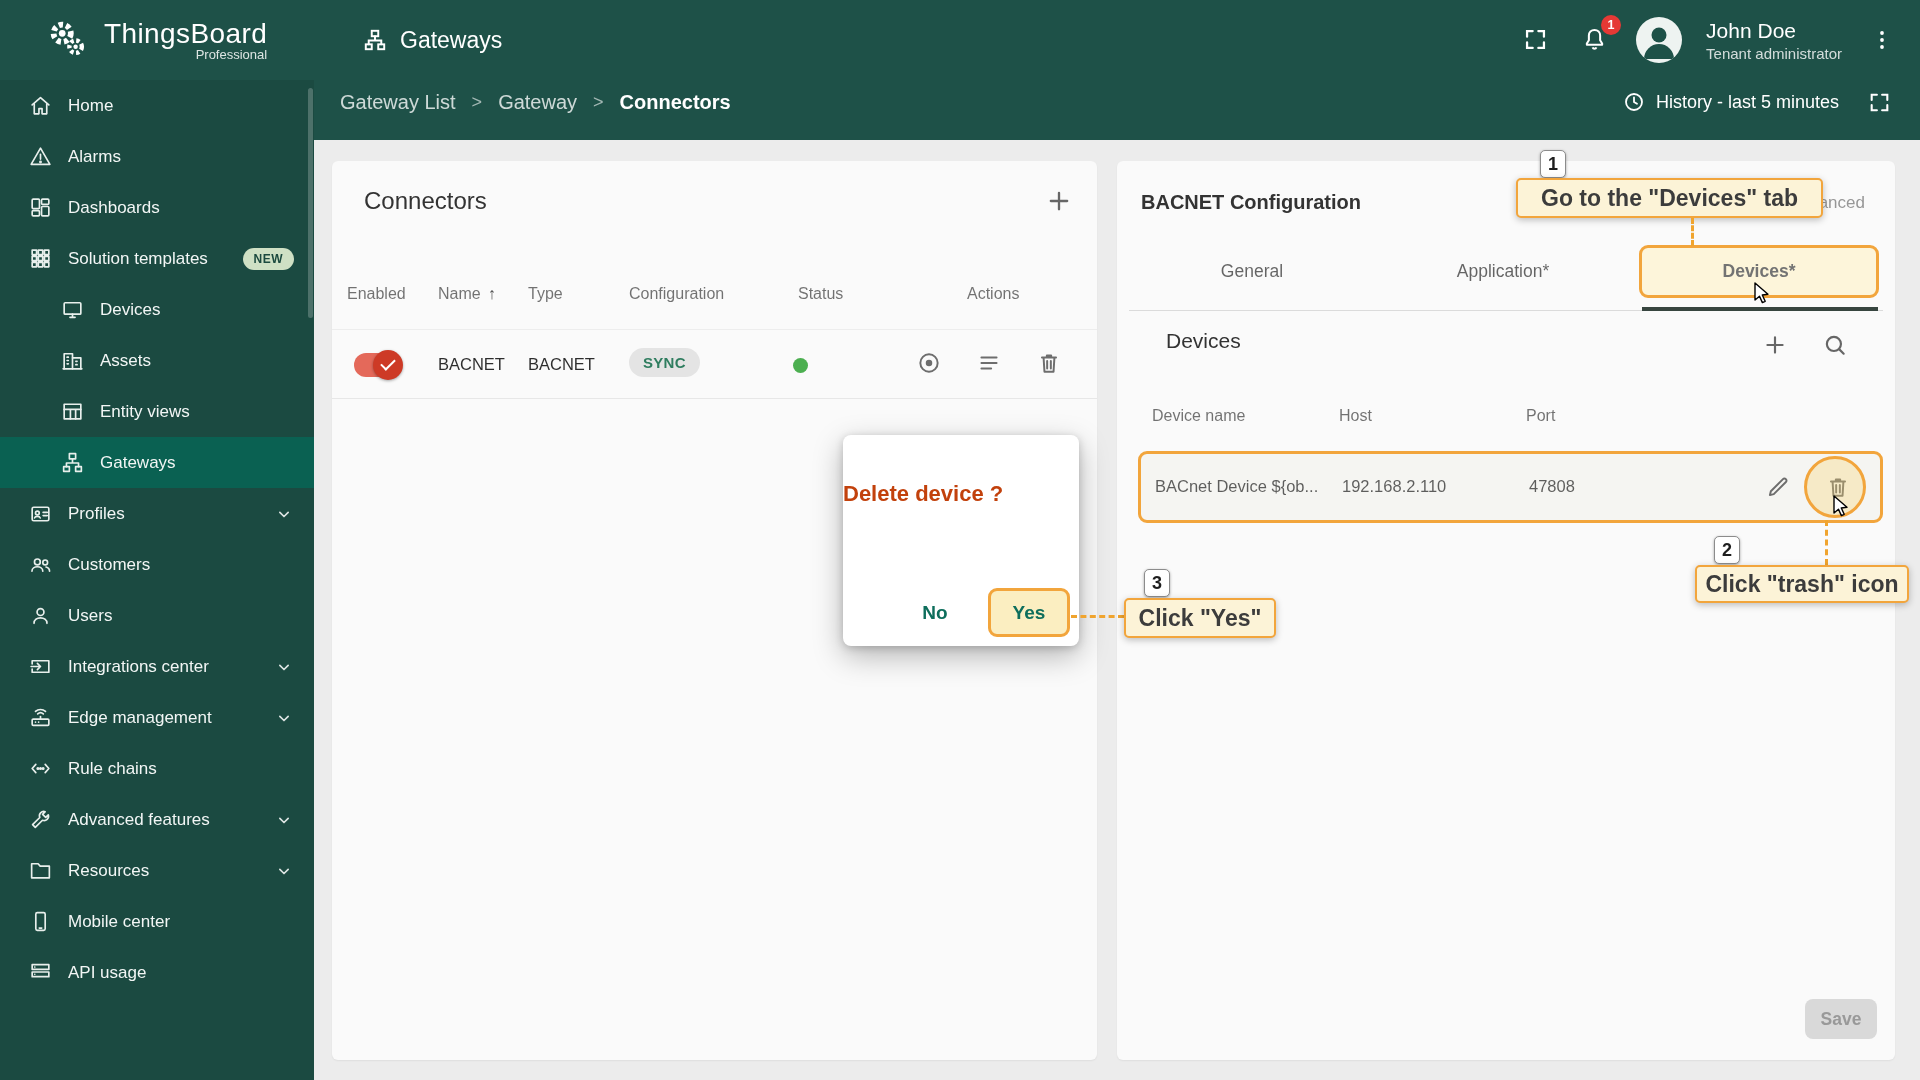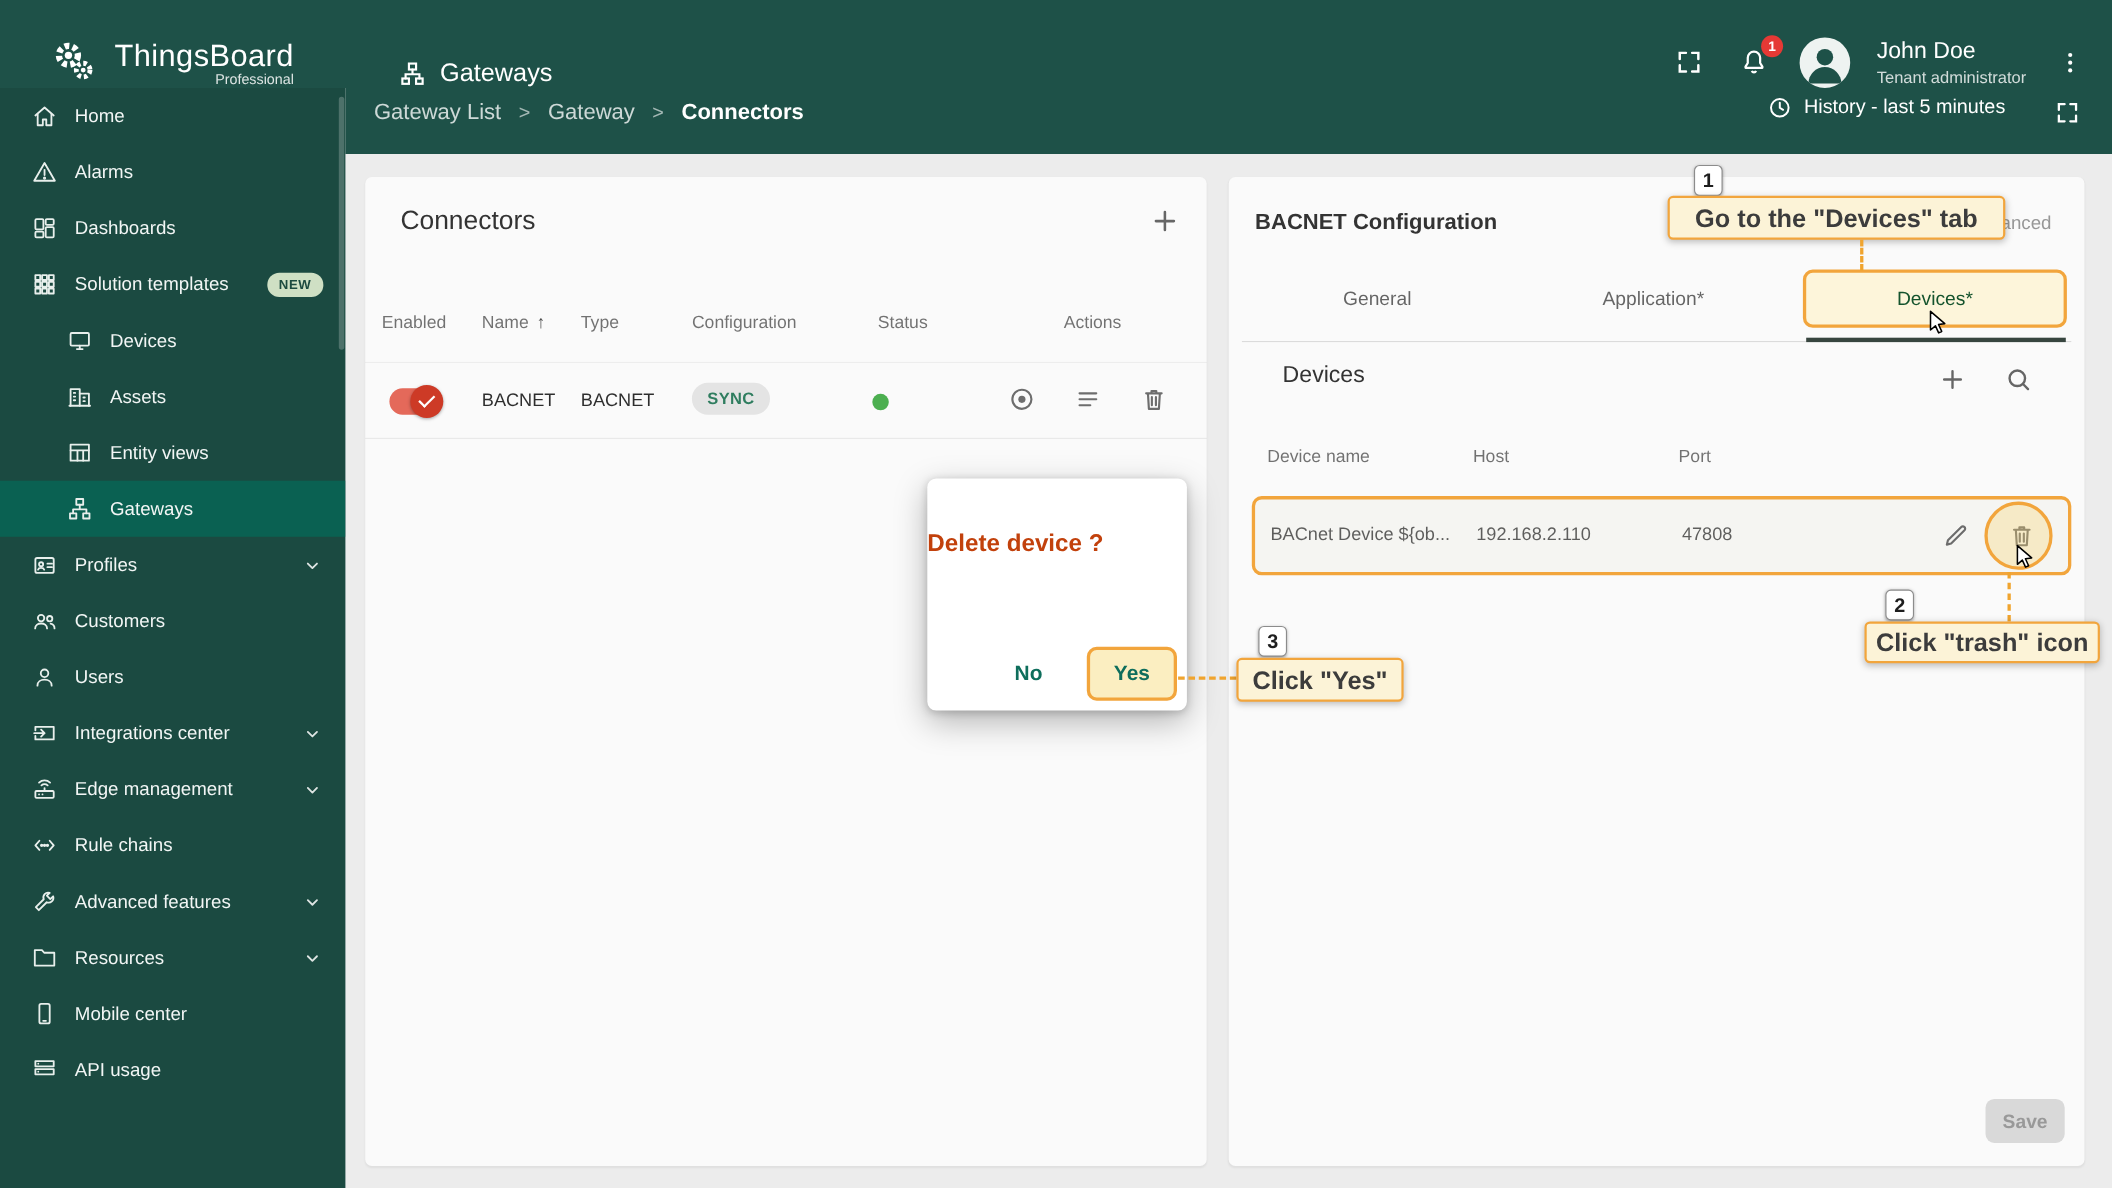--- a/index.html
+++ b/index.html
@@ -1,21 +1,21 @@
 <!DOCTYPE html>
 <html><head>
 <meta charset="utf-8">
 <style>
   *{margin:0;padding:0;box-sizing:border-box}
   html,body{width:1920px;height:1080px;overflow:hidden}
   body{font-family:"Liberation Sans","DejaVu Sans",sans-serif;background:#ececec;position:relative;color:#222}
   svg{display:block}
   button{font-family:inherit;cursor:pointer}
   
-  .topbar{position:absolute;left:0;top:0;width:100%;height:80px;background:#1e5148;display:flex;align-items:flex-end;z-index:10;color:#fff}
+  .topbar{position:absolute;left:0;top:0;width:100%;height:80px;background:#1e5148;display:flex;align-items:center;z-index:10;color:#fff}
   .logo{display:flex;align-items:center;gap:14px;padding-left:44px;width:314px}
   .logo-text .brand{font-size:28px;font-weight:500;letter-spacing:.4px;line-height:30px}
   .logo-text .sub{font-size:13px;text-align:right;color:rgba(255,255,255,.85);margin-top:-2px}
   .page-title{position:absolute;left:362px;display:flex;align-items:center;gap:12px;font-size:23px;font-weight:500}
   .top-right{position:absolute;right:22px;display:flex;align-items:center;gap:24px}
   .icon-btn{background:none;border:none;padding:4px}
   .bell-wrap{position:relative}
   .bell-badge{position:absolute;top:-7px;right:-9px;background:#e53935;color:#fff;font-size:12.5px;font-weight:700;width:20px;height:20px;border-radius:50%;display:flex;align-items:center;justify-content:center}
   .avatar{width:46px;height:46px;border-radius:50%;background:#eef3f1;display:flex;align-items:center;justify-content:center;overflow:hidden}
   .user-meta{line-height:1.3}
@@ -31,21 +31,21 @@
   .nav-spacer{margin-left:auto}
   .new-badge{background:#cfe0c4;color:#1c4a3f;font-size:12px;font-weight:700;padding:4px 11px;border-radius:11px;letter-spacing:.5px}
   .chev svg{width:20px;height:20px;stroke:rgba(255,255,255,.85);fill:none;stroke-width:2;stroke-linecap:round;stroke-linejoin:round}
   .sb-scroll{position:absolute;right:1px;top:8px;width:5px;height:230px;background:rgba(255,255,255,.22);border-radius:3px}
   
   .crumb-bar{position:absolute;left:314px;right:0;top:80px;height:60px;background:#1e5148;display:flex;align-items:center;justify-content:space-between;padding:0 24px 16px 26px;color:#fff;z-index:8}
   .crumbs{display:flex;align-items:center;gap:16px;font-size:20px}
   .crumb{color:rgba(255,255,255,.78)}
   .crumb-sep{color:rgba(255,255,255,.6);font-size:18px}
   .crumb.current{color:#fff;font-weight:700}
-  .hist{display:flex;align-items:flex-start;gap:40px}
+  .hist{display:flex;align-items:center;gap:24px}
   .hist-label{display:flex;align-items:center;gap:10px;font-size:18px}
   
   .content{position:absolute;left:314px;top:140px;right:0;bottom:0;background:#ececec}
   .panel{position:absolute;background:#fafafa;border-radius:6px;box-shadow:0 1px 2px rgba(0,0,0,.06)}
   .connectors-panel{left:18px;top:21px;width:765px;height:899px}
   .config-panel{left:803px;top:21px;width:778px;height:899px}
   .abs{position:absolute}
   .panel-title{font-size:24px;color:#333;font-weight:400}
   .ghost-icon{background:none;border:none}
   .ghost-icon svg{stroke:#666;fill:none;stroke-width:2;stroke-linecap:round;stroke-linejoin:round}
@@ -58,21 +58,21 @@
   .chip{background:#e4e4e4;color:#2f7d5f;font-weight:700;font-size:15px;padding:6px 14px;border-radius:15px;letter-spacing:.3px}
   .dot{width:15px;height:15px;border-radius:50%;background:#4caf50}
   .act-icon svg{width:26px;height:26px;stroke:#6d6d6d;fill:none;stroke-width:1.8;stroke-linecap:round;stroke-linejoin:round}
   
   .cfg-title{font-size:20px;font-weight:600;color:#333}
   .advanced{display:flex;align-items:center;gap:12px;color:#979797;font-size:17px}
   .mini-toggle{width:38px;height:15px;border-radius:8px;background:#c9c9c9;position:relative;display:inline-block}
   .mini-toggle .mknob{position:absolute;left:0;top:-3px;width:21px;height:21px;border-radius:50%;background:#f2f2f2;box-shadow:0 1px 2px rgba(0,0,0,.3);display:block}
   .tabs-line{left:12px;right:12px;top:149px;height:1px;background:rgba(0,0,0,.12)}
   .tab{font-size:17.5px;font-weight:500;color:rgba(0,0,0,.6);transform:translateX(-50%);z-index:2;background:none;border:none}
-  .tab.active{color:#14532d;font-weight:400}
+  .tab.active{color:#737373;font-weight:700}
   .inkbar{left:525px;top:146px;width:236px;height:4px;background:#37453f;z-index:2}
   .tab-hl{left:522px;top:84px;width:240px;height:53px;background:#fdf5da;border:3px solid #f2a53c;border-radius:9px;z-index:1}
   .sec-title{font-size:21px;font-weight:500;color:#333}
   .row-hl{left:21px;top:290px;width:745px;height:72px;background:#f5f5f2;border:3px solid #f2a53c;border-radius:9px}
   .trash-circle{left:687px;top:295px;width:62px;height:62px;border:3.5px solid #f2a53c;border-radius:50%;background:rgba(250,212,110,.32);z-index:3}
   .save-btn{left:688px;top:838px;width:72px;height:40px;background:#d9d9d9;border:none;border-radius:8px;font-size:17.5px;font-weight:600;color:#999}
   
   .dialog{position:absolute;left:843px;top:435px;width:236px;height:211px;background:#fff;border-radius:8px;box-shadow:0 10px 30px rgba(0,0,0,.28),0 2px 8px rgba(0,0,0,.18);z-index:60}
   .dialog-title{position:absolute;left:0;right:0;top:46px;text-align:left;font-size:22px;font-weight:700;color:#c2410c}
   .dlg-btn{position:absolute;background:none;border:none;font-size:19px;font-weight:700;color:#0e6e5c}

